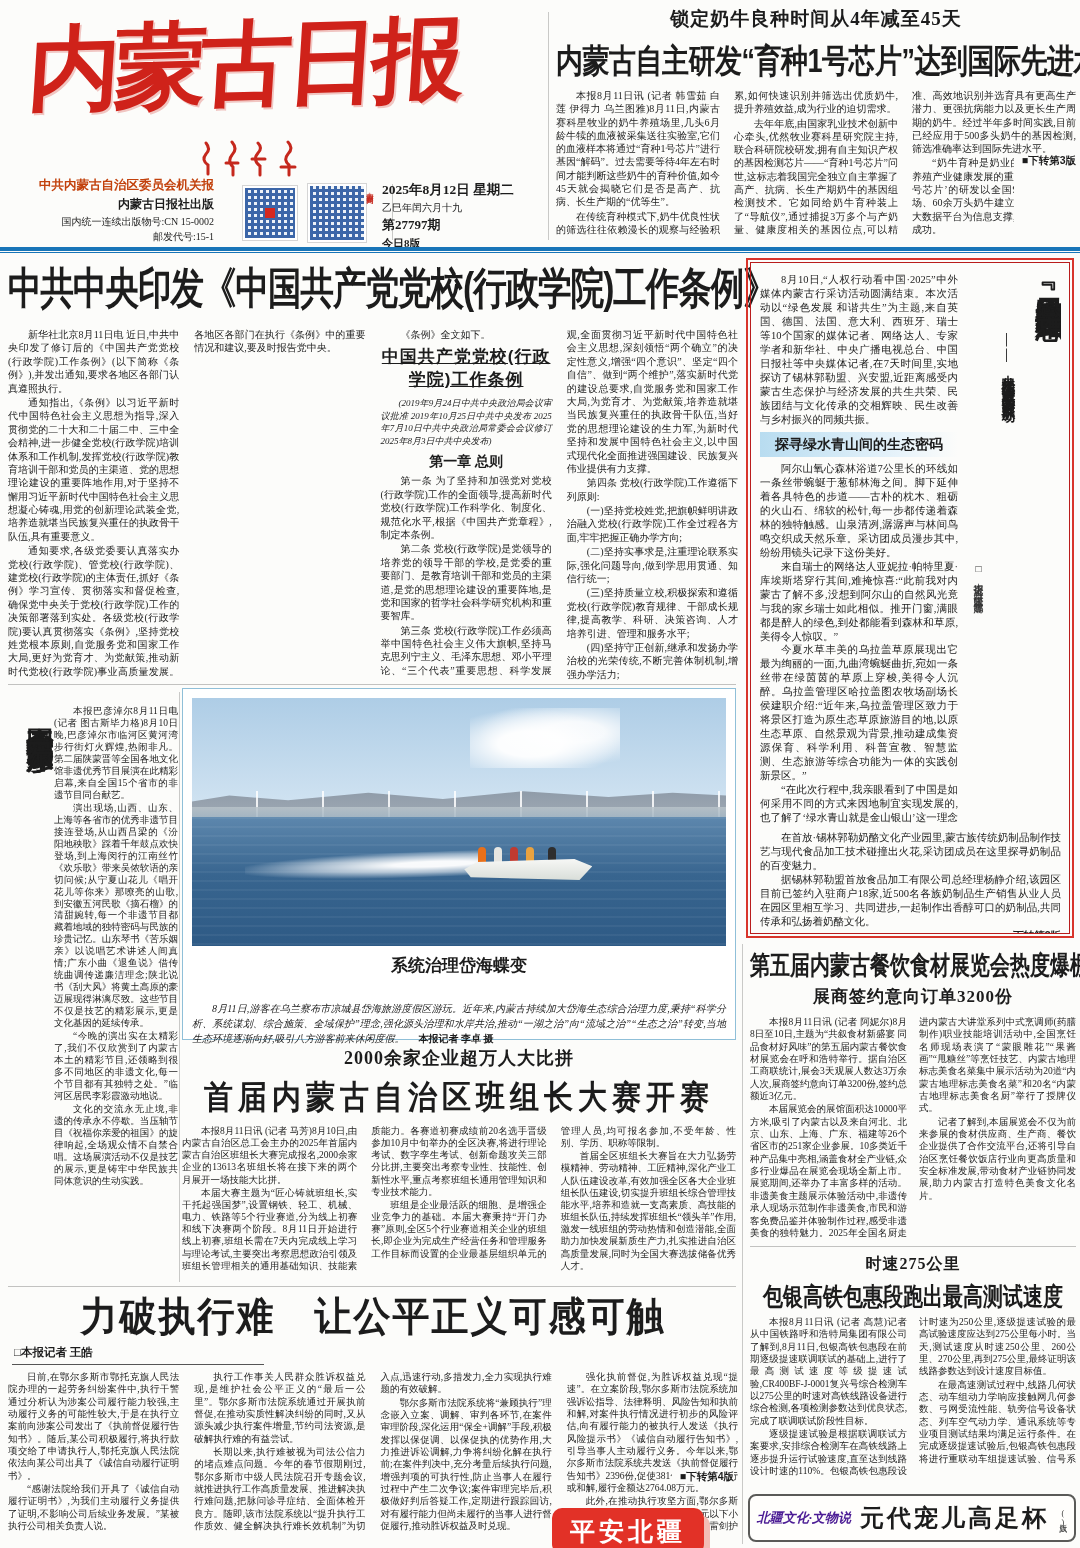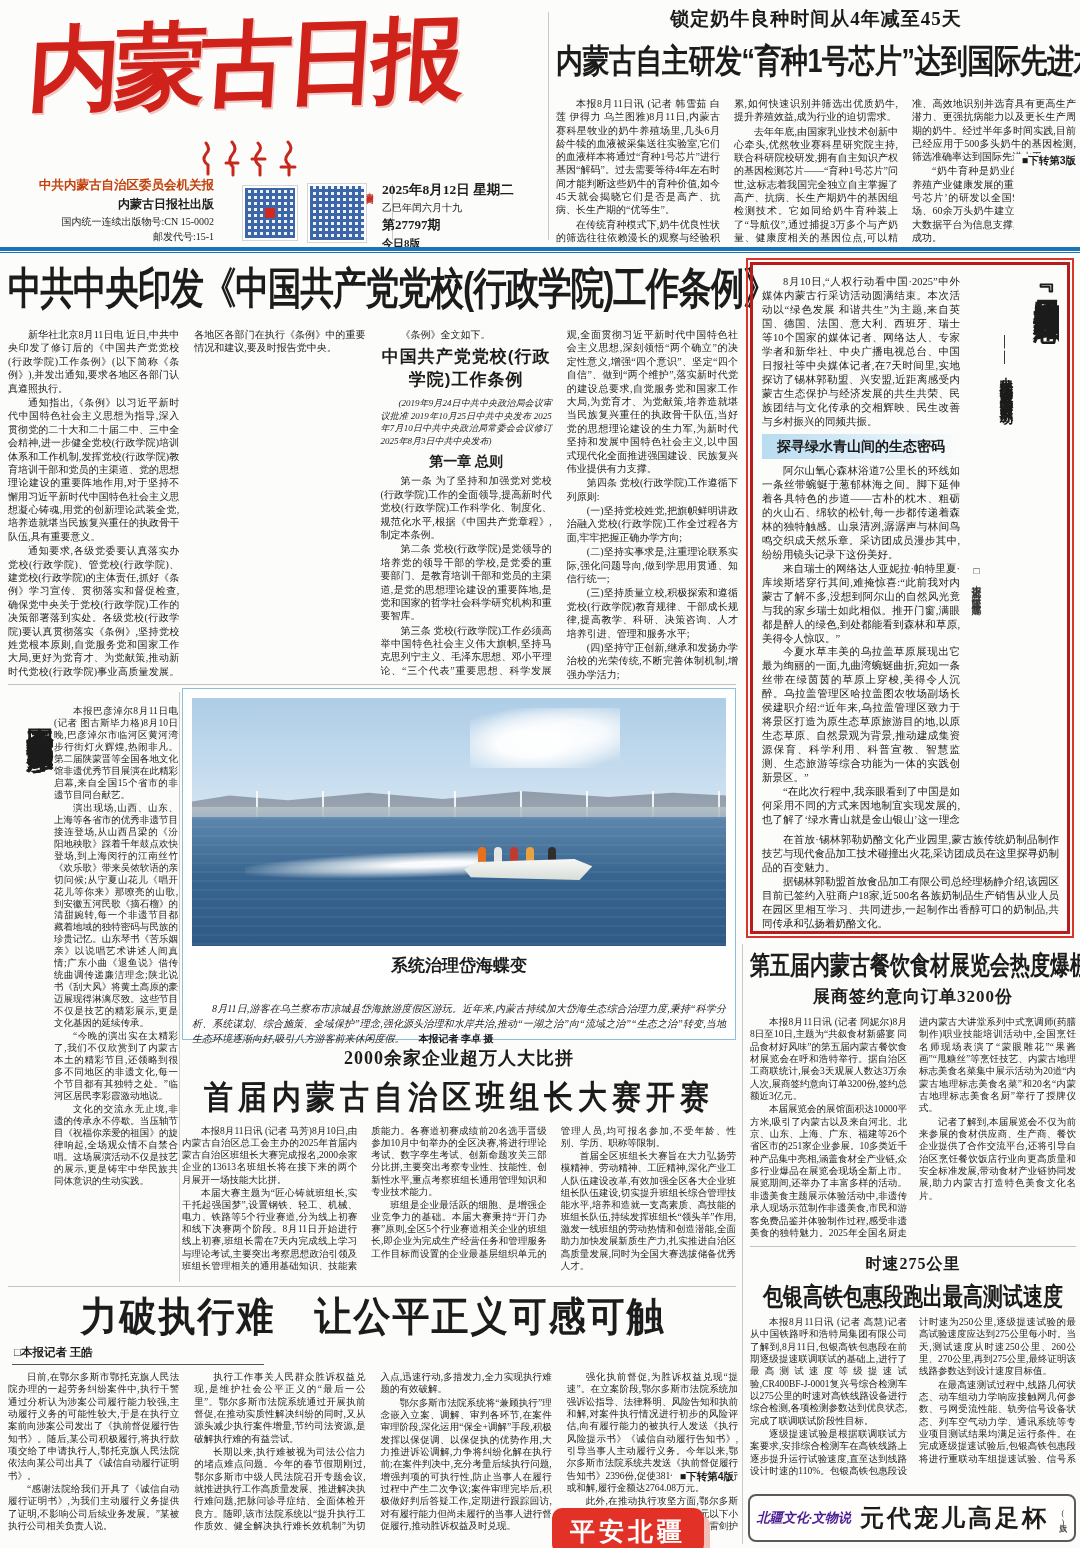--- a/index.html
+++ b/index.html
@@ -4,21 +4,21 @@
 <style>
   html,body{margin:0;padding:0;background:#e9e9e7;}
   .page{position:relative;width:1080px;height:1548px;margin:0 auto;background:#fcfcfa;
         font-family:"Liberation Serif","DejaVu Serif",serif;color:#1c1c1c;overflow:hidden;}
   .sans{font-family:"Liberation Sans","DejaVu Sans",sans-serif;}
   .abs{position:absolute;}
   p{margin:0;text-indent:2em;text-align:justify;}
   .article-body{text-align:justify;overflow:hidden;column-fill:auto;}
   .article-body p{margin:0 0 1px 0;}
   p.doc-title{text-indent:0;text-align:center;font-family:"Liberation Sans","DejaVu Sans",sans-serif;
-              font-weight:900;font-size:17px;line-height:1.35;margin:5px 0;letter-spacing:1px;}
+              font-weight:900;font-size:17px;line-height:1.35;margin:5px 0;letter-spacing:1px;text-decoration:underline;}
   p.doc-note{font-style:italic;font-size:9px;line-height:1.4;}
   p.chapter{text-indent:0;text-align:center;font-family:"Liberation Sans","DejaVu Sans",sans-serif;
             font-weight:bold;font-size:14px;margin:4px 0;}
   p.colbreak{break-before:column;}
   .jump{font-family:"Liberation Sans","DejaVu Sans",sans-serif;font-weight:bold;font-size:10.5px;
         background:#fcfcfa;padding-left:8px;}
   .hairline-h{position:absolute;background:#c2c2c0;height:1px;}
   .hairline-v{position:absolute;background:#c9c9c7;width:1px;}
 
   
@@ -43,34 +43,34 @@
   .md3{font-weight:bold;font-size:13px;}
   .md4{font-weight:bold;font-size:11px;}
   .blue-rule{left:0;top:247px;width:1080px;height:7px;
              background:linear-gradient(#1875b8 0 4px,rgba(0,0,0,0) 4px 5px,#1875b8 5px 6px,rgba(0,0,0,0) 6px);}
 
   
   .dairy{left:556px;top:6px;width:520px;}
   .dairy-kicker{text-align:center;font-weight:bold;font-size:19px;letter-spacing:1px;}
   .dairy-headline{text-align:center;font-weight:900;font-size:27px;letter-spacing:-0.5px;white-space:nowrap;
                   transform:scaleY(1.22);transform-origin:top;margin-top:7px;height:40px;}
-  .dairy-body{position:relative;margin-top:18px;height:152px;column-count:3;column-gap:14px;
+  .dairy-body{position:relative;margin-top:10px;height:152px;column-count:3;column-gap:14px;
               font-size:10px;line-height:1.33;}
   .dairy-jump{position:absolute;right:0;bottom:0;}
 
   
   .main-art{left:8px;top:260px;width:730px;}
   .main-headline{text-align:center;font-weight:900;font-size:33.5px;letter-spacing:-1px;white-space:nowrap;
                  transform:scaleY(1.3);transform-origin:top;height:56px;}
   .main-body{position:relative;margin-top:12px;height:356px;column-count:4;column-gap:15px;
              font-size:10px;line-height:1.34;}
 
   
   .redbox{left:746px;top:258px;width:328px;height:680px;border:2px solid #d8352b;box-sizing:border-box;padding:2px;}
-  .redbox-inner{border:3px solid #b91c1c;height:100%;box-sizing:border-box;padding:10px 8px 8px 9px;overflow:hidden;}
+  .redbox-inner{border:1px solid #b91c1c;height:100%;box-sizing:border-box;padding:10px 8px 8px 9px;overflow:hidden;}
   .rb-main{display:flex;height:552px;overflow:hidden;}
   .rb-text{width:198px;font-size:10.5px;line-height:1.33;overflow:hidden;}
   .rb-head{flex:1;position:relative;}
   .rb-title{position:absolute;right:-2px;top:0;writing-mode:vertical-rl;text-orientation:upright;
             font-family:"Liberation Sans","DejaVu Sans",sans-serif;font-weight:900;font-size:28px;
             letter-spacing:1px;line-height:1;}
   .rb-sub{position:absolute;right:44px;top:60px;writing-mode:vertical-rl;font-weight:bold;font-size:13.5px;
           letter-spacing:2px;}
   .rb-by{position:absolute;right:76px;top:290px;writing-mode:vertical-rl;font-size:10px;letter-spacing:1px;color:#333;}
   .rb-subhead{background:linear-gradient(90deg,#b8dcf0,#e7f3fa 70%,rgba(255,255,255,0));

